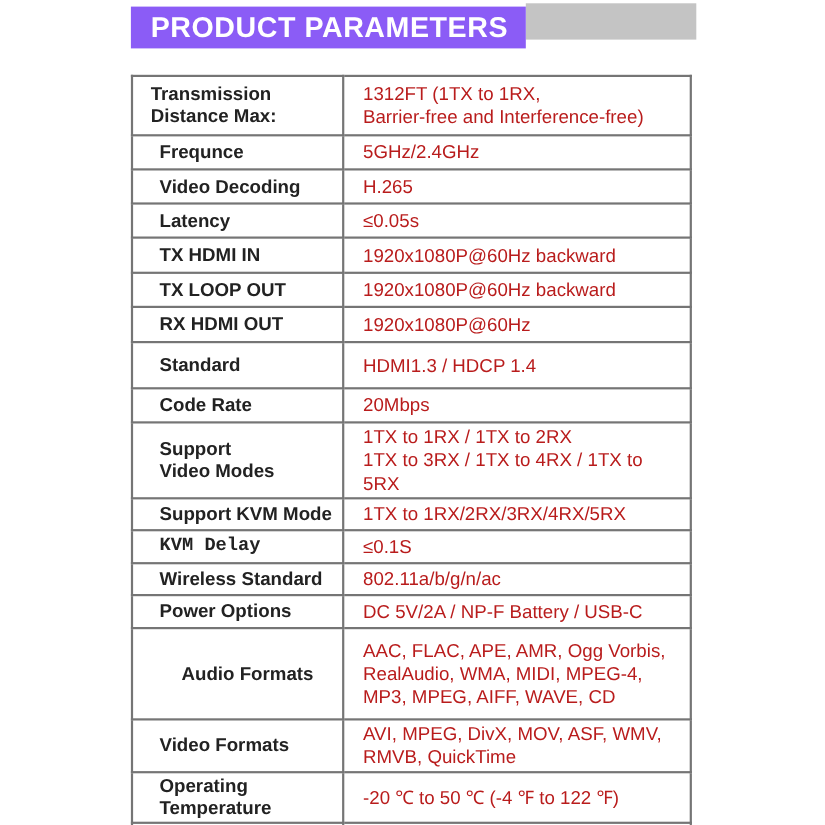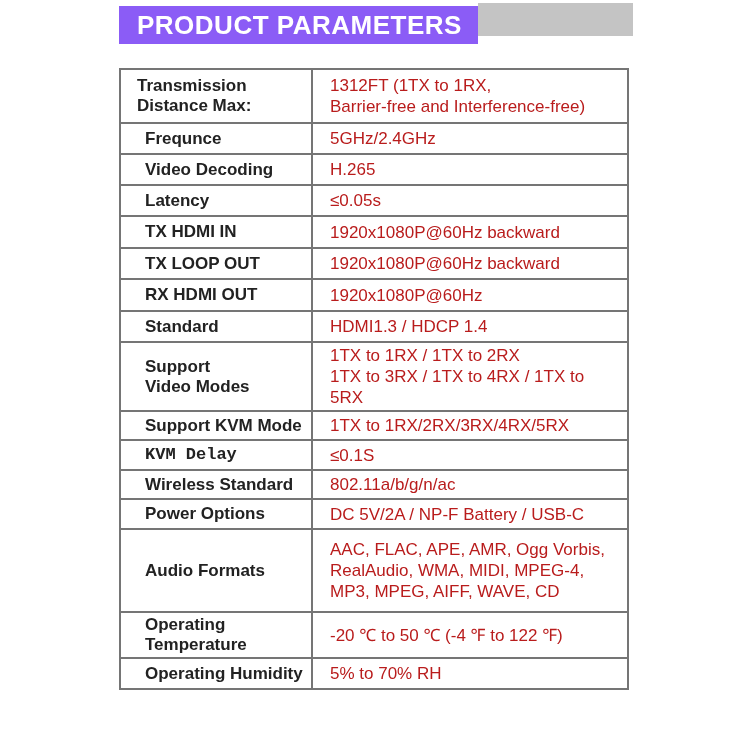--- a/index.html
+++ b/index.html
@@ -110,23 +110,27 @@
         <td class="value-cell" style="border-color: rgb(117, 117, 117);">1920x1080P@60Hz backward</td>
       </tr>
       <tr style="height:31px">
         <td class="label-cell" style="border-color: rgb(117, 117, 117);">TX LOOP OUT</td>
         <td class="value-cell" style="border-color: rgb(117, 117, 117);">1920x1080P@60Hz backward</td>
       </tr>
       <tr style="height:32px">
         <td class="label-cell" style="border-color: rgb(117, 117, 117);">RX HDMI OUT</td>
         <td class="value-cell" style="border-color: rgb(117, 117, 117);">1920x1080P@60Hz</td>
       </tr>
-      <tr style="height:31px">
+      <tr style="height:42px">
         <td class="label-cell" style="border-color: rgb(117, 117, 117);">Standard</td>
         <td class="value-cell" style="border-color: rgb(117, 117, 117);">HDMI1.3 / HDCP 1.4</td>
+      </tr>
+      <tr style="height:31px">
+        <td class="label-cell" style="border-color: rgb(117, 117, 117);">Code Rate</td>
+        <td class="value-cell" style="border-color: rgb(117, 117, 117);">20Mbps</td>
       </tr>
       <tr style="height:51px">
         <td class="label-cell" style="border-color: rgb(117, 117, 117);">Support
 Video Modes</td>
         <td class="value-cell" style="border-color: rgb(117, 117, 117);">1TX to 1RX / 1TX to 2RX
 1TX to 3RX / 1TX to 4RX / 1TX to 5RX</td>
       </tr>
       <tr style="height:29px">
         <td class="label-cell" style="border-color: rgb(117, 117, 117);">Support KVM Mode</td>
         <td class="value-cell" style="border-color: rgb(117, 117, 117);">1TX to 1RX/2RX/3RX/4RX/5RX</td>
@@ -137,24 +141,29 @@
       </tr>
       <tr style="height:29px">
         <td class="label-cell" style="border-color: rgb(117, 117, 117);">Wireless Standard</td>
         <td class="value-cell" style="border-color: rgb(117, 117, 117);">802.11a/b/g/n/ac</td>
       </tr>
       <tr style="height:30px">
         <td class="label-cell" style="border-color: rgb(117, 117, 117);">Power Options</td>
         <td class="value-cell" style="border-color: rgb(117, 117, 117);">DC 5V/2A / NP-F Battery / USB-C</td>
       </tr>
       <tr style="height:83px">
-        <td class="label-cell" style="border-color: rgb(117, 117, 117);">Audio Formats</td>
+        <td class="label-cell" style="border-color: rgb(117, 117, 117); text-align: center;">Audio Formats</td>
         <td class="value-cell" style="border-color: rgb(117, 117, 117);">AAC, FLAC, APE, AMR, Ogg Vorbis,
 RealAudio, WMA, MIDI, MPEG-4,
 MP3, MPEG, AIFF, WAVE, CD</td>
+      </tr>
+      <tr style="height:43px">
+        <td class="label-cell" style="border-color: rgb(117, 117, 117);">Video Formats</td>
+        <td class="value-cell" style="border-color: rgb(117, 117, 117);">AVI, MPEG, DivX, MOV, ASF, WMV,
+RMVB, QuickTime</td>
       </tr>
       <tr style="height:44px">
         <td class="label-cell" style="border-color: rgb(117, 117, 117);">Operating
 Temperature</td>
         <td class="value-cell" style="border-color: rgb(117, 117, 117);">-20 ℃ to 50 ℃ (-4 ℉ to 122 ℉)</td>
       </tr>
       <tr style="height:31px">
         <td class="label-cell" style="border-color: rgb(117, 117, 117);">Operating Humidity</td>
         <td class="value-cell" style="border-color: rgb(117, 117, 117);">5% to 70% RH</td>
       </tr>

